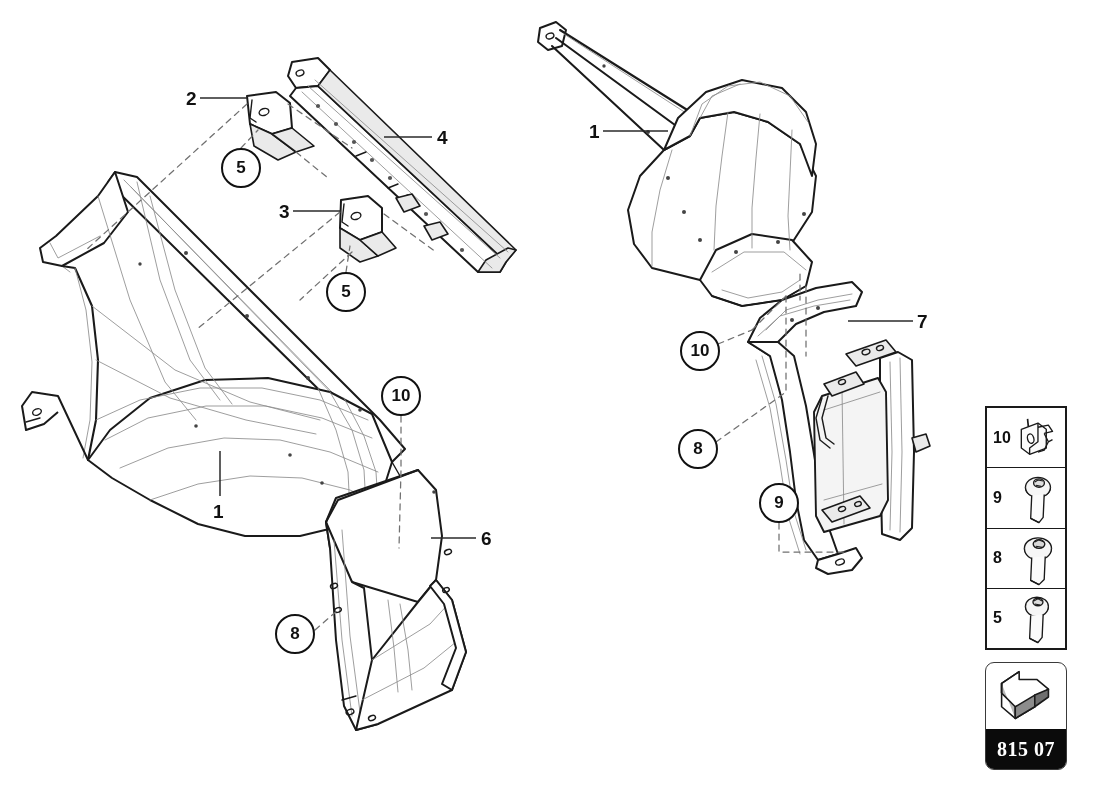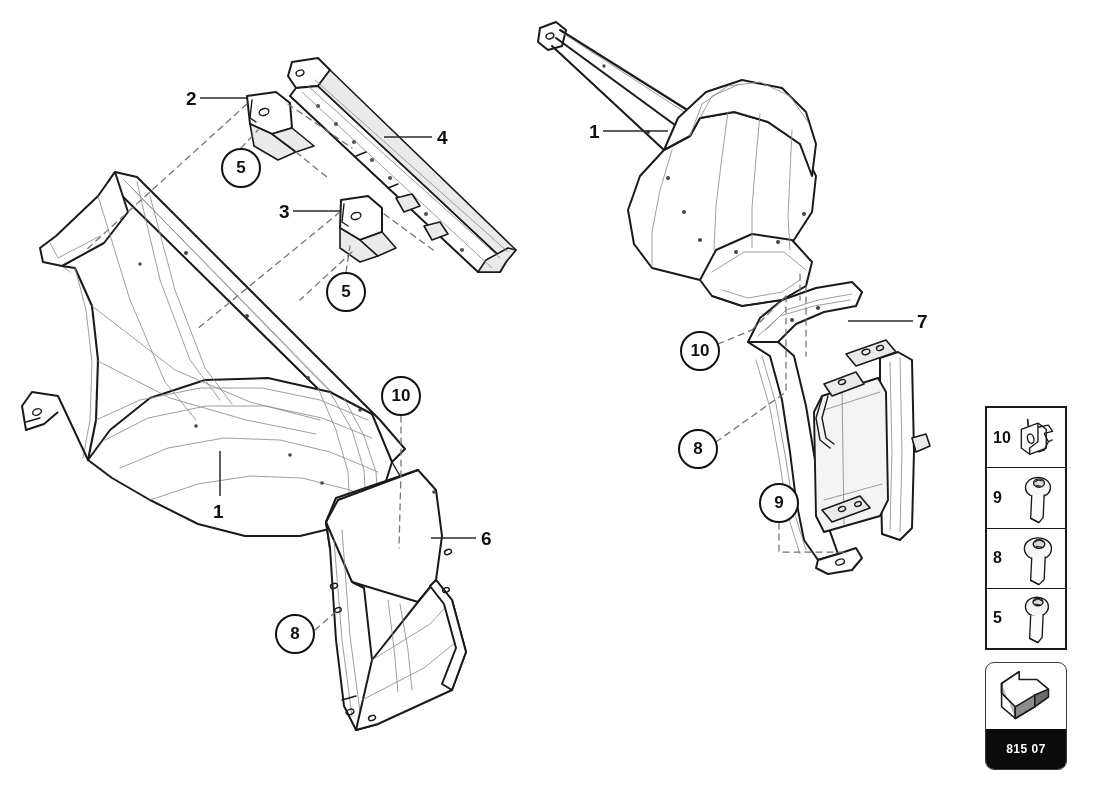--- a/index.html
+++ b/index.html
@@ -111,23 +111,23 @@
     height: 68px;
   }
   #badge-label {
     position: absolute;
     left: 0;
     bottom: 0;
     width: 100%;
     height: 40px;
     background: #0b0b0b;
     color: #ffffff;
-    font-family: Liberation Sans, sans-serif;
+    font-family: Liberation Serif, serif;
     font-weight: bold;
-    font-size: 12px;
+    font-size: 20px;
     letter-spacing: 0.5px;
     display: flex;
     align-items: center;
     justify-content: center;
     box-sizing: border-box;
   }
 </style>
 </head>
 <body>
 

